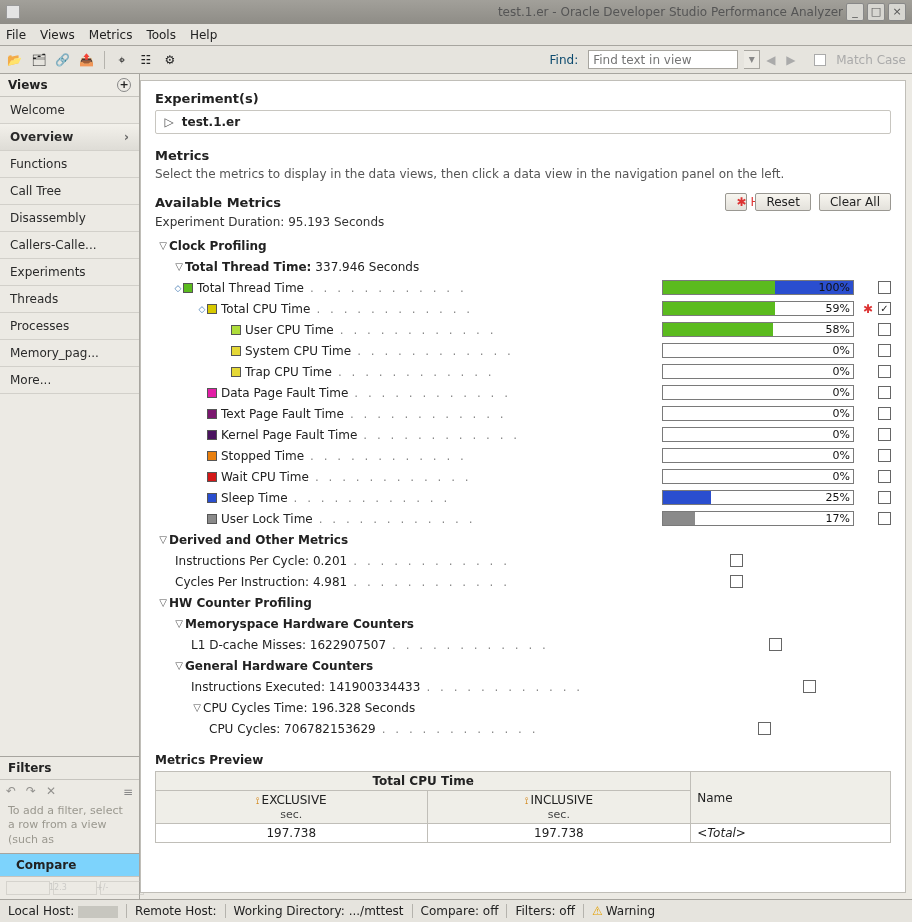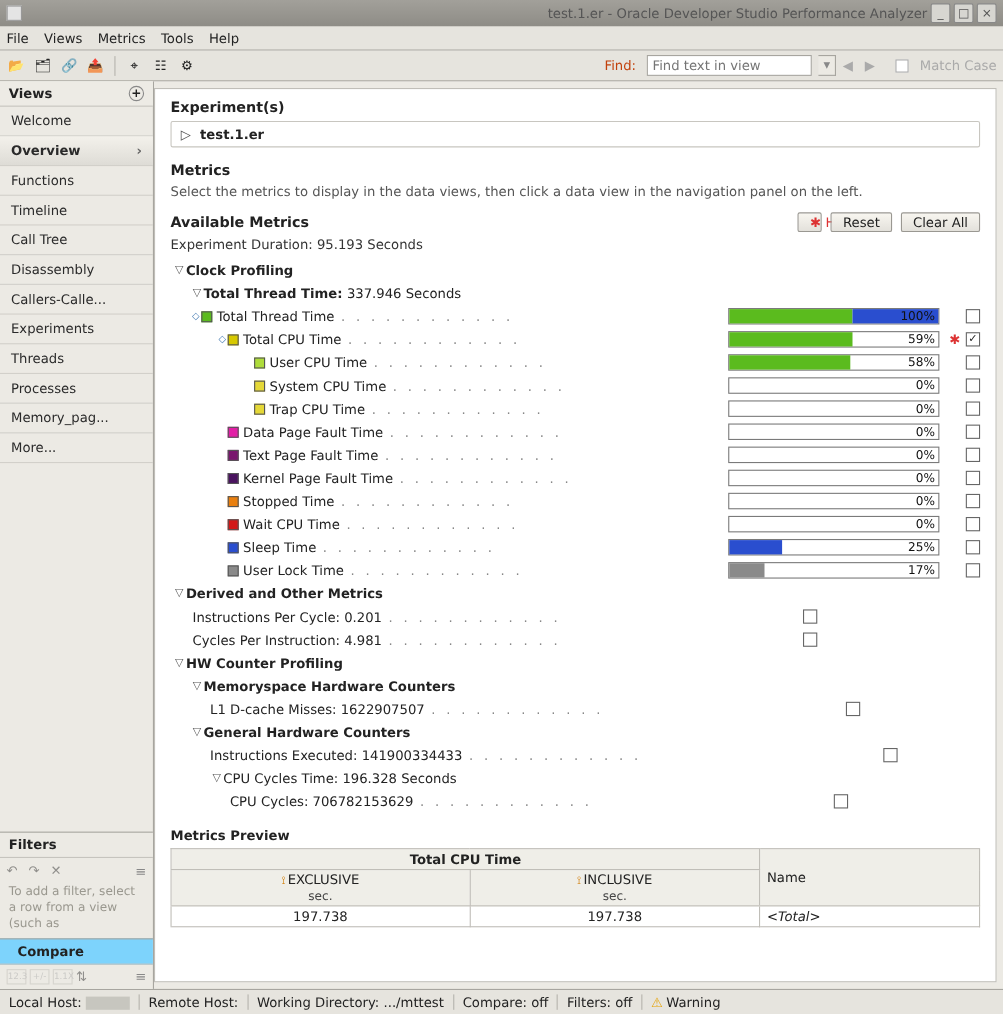--- a/index.html
+++ b/index.html
@@ -7,42 +7,42 @@
 .titlebar { height: 24px; background: linear-gradient(#a2a09a,#8e8c86); display: flex; align-items: center; padding: 0 6px; color: #444; }
 .titlebar .win-icon { width:14px; height:14px; background:#e4e4e4; border:1px solid #999; margin-right:6px; }
 .titlebar .title-text { flex:1; text-align:right; font-size:12px; color:#555; }
 .titlebar .winctrl { width:18px; height:18px; background:#d7d6d1; border:1px solid #888; border-radius:2px; margin-left:3px; text-align:center; line-height:16px; font-size:11px; color:#555; }
 .menubar { height: 22px; background:#e6e4de; border-bottom:1px solid #a7a59f; display:flex; align-items:center; padding:0 6px; gap:14px; }
 .menubar span { color:#222; font-size:12px; cursor:default; }
 .toolbar { height: 28px; background:#e6e4de; border-bottom:1px solid #a7a59f; display:flex; align-items:center; padding:0 6px; gap:6px; }
 .toolbar .tbtn { width:18px; height:18px; display:flex; align-items:center; justify-content:center; }
 .toolbar .sep { width:1px; height:18px; background:#b5b3ad; margin:0 2px; }
 .toolbar .spacer { flex:1; }
-.toolbar .find-label { color:#c2410c; margin-right:4px; }
+.toolbar .find-label { color:#0c4a6e; margin-right:4px; }
 .toolbar input.find { width:150px; height:19px; border:1px solid #a7a59f; padding:0 4px; font-size:12px; color:#888; }
 .toolbar .find-dd { width:16px; height:19px; border:1px solid #a7a59f; border-left:none; background:#eceae4; color:#888; text-align:center; line-height:17px; }
 .toolbar .mcheck { width:12px; height:12px; border:1px solid #aaa; background:#fff; margin:0 4px 0 8px; }
 .toolbar .mlabel { color:#aaa; }
 .toolbar .navarrow { width:14px; height:14px; color:#aaa; }
 .main { flex:1; display:flex; min-height:0; background:#eceae4; border-bottom:1px solid #a7a59f; }
 .sidebar { width:140px; background:#eceae4; border-right:1px solid #a7a59f; display:flex; flex-direction:column; }
 .views-hdr { display:flex; align-items:center; justify-content:space-between; padding:4px 8px; font-weight:bold; background:#edebe5; border-bottom:1px solid #c6c4be; }
 .views-hdr .plus { width:14px; height:14px; border:1px solid #888; border-radius:7px; text-align:center; line-height:12px; font-size:11px; }
 .view-item { padding:6px 10px; border-bottom:1px solid #d2d0ca; color:#2a2a2a; cursor:default; white-space:nowrap; overflow:hidden; text-overflow:ellipsis; }
 .view-item.sel { background:linear-gradient(#f3f1eb,#dedcd6); font-weight:bold; }
 .view-item.sel::after { content:"›"; float:right; color:#666; }
 .sidebar .flex-gap { flex:1; }
 .filters-hdr { padding:4px 8px; font-weight:bold; border-top:1px solid #a7a59f; border-bottom:1px solid #c6c4be; background:#eceae4; }
 .filters-body { padding:4px 6px; display:flex; align-items:center; gap:4px; }
 .filters-body .fbtn { width:16px; height:16px; opacity:.45; }
 .filters-body .fmenu { margin-left:auto; color:#888; }
 .filters-hint { padding:0 8px 6px; color:#9a988f; font-size:11px; line-height:1.3; }
 .compare-hdr { padding:4px 16px; font-weight:bold; border-top:1px solid #a7a59f; border-bottom:1px solid #c6c4be; background:#7dd3fc; }
 .compare-body { padding:4px 6px; display:flex; align-items:center; gap:3px; }
-.compare-body .cimg { width:18px; height:14px; border:1px solid #c0beb8; opacity:.5; font-size:8px; text-align:center; line-height:12px; color:#aaa; }
+.compare-body .cimg { width:18px; height:14px; border:1px solid #c0beb8; opacity:.5; font-size:8px; text-align:center; line-height:12px; color:#aaa;padding-left:42px; }
 .compare-body .fmenu { margin-left:auto; color:#888; }
 .content { flex:1; background:#fff; margin:6px 6px 6px 0; border:1px solid #c0beb8; overflow:auto; padding:10px 14px; position:relative; }
 .sec-title { font-weight:bold; font-size:13px; margin-bottom:4px; }
 .exp-box { border:1px solid #c8c6c0; padding:4px 8px; margin-bottom:14px; border-radius:2px; }
 .exp-box .tog { display:inline-block; width:10px; text-align:center; margin-right:4px; color:#555; }
 .metrics-desc { color:#555; margin:4px 0 12px; }
 .avail-row { display:flex; align-items:center; gap:8px; margin-bottom:4px; }
 .avail-row .sec-title { margin:0; }
 .avail-row .btn { border:1px solid #9a9892; background:linear-gradient(#f8f6f0,#e3e1db); padding:1px 10px; font-size:12px; cursor:default; border-radius:2px; }
 .avail-row .btn.hot::before { content:"✱"; color:#d33; margin-right:4px; }
@@ -118,21 +118,20 @@
 <div class="main">
   <div class="sidebar">
     <div class="views-hdr">
       <span>Views</span>
       <span class="plus">+</span>
     </div>
     <div id="view-list">
         <div class="view-item">Welcome</div>
         <div class="view-item sel">Overview</div>
         <div class="view-item">Functions</div>
-        <div class="view-item">Timeline</div>
         <div class="view-item">Call Tree</div>
         <div class="view-item">Disassembly</div>
         <div class="view-item">Callers-Calle...</div>
         <div class="view-item">Experiments</div>
         <div class="view-item">Threads</div>
         <div class="view-item">Processes</div>
         <div class="view-item">Memory_pag...</div>
         <div class="view-item">More...</div>
       </div>
     <div class="flex-gap"></div>

